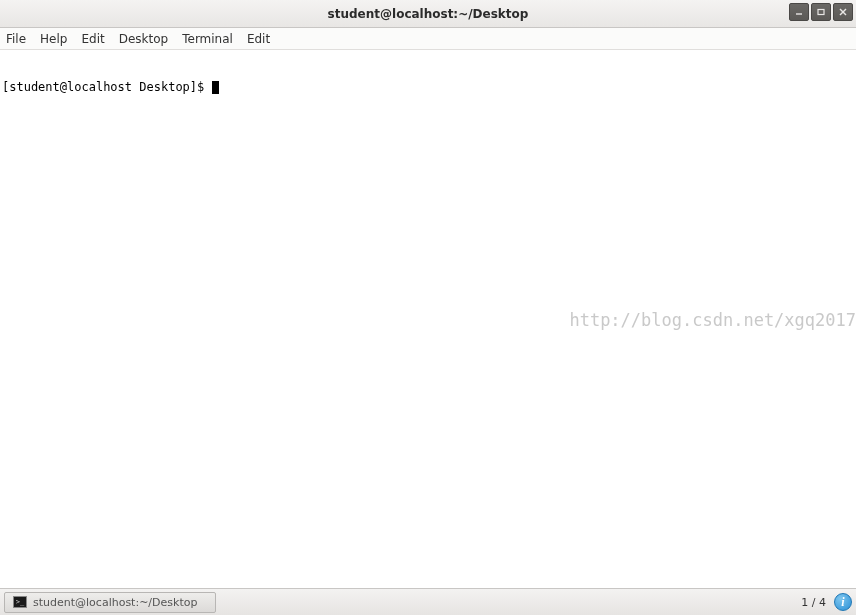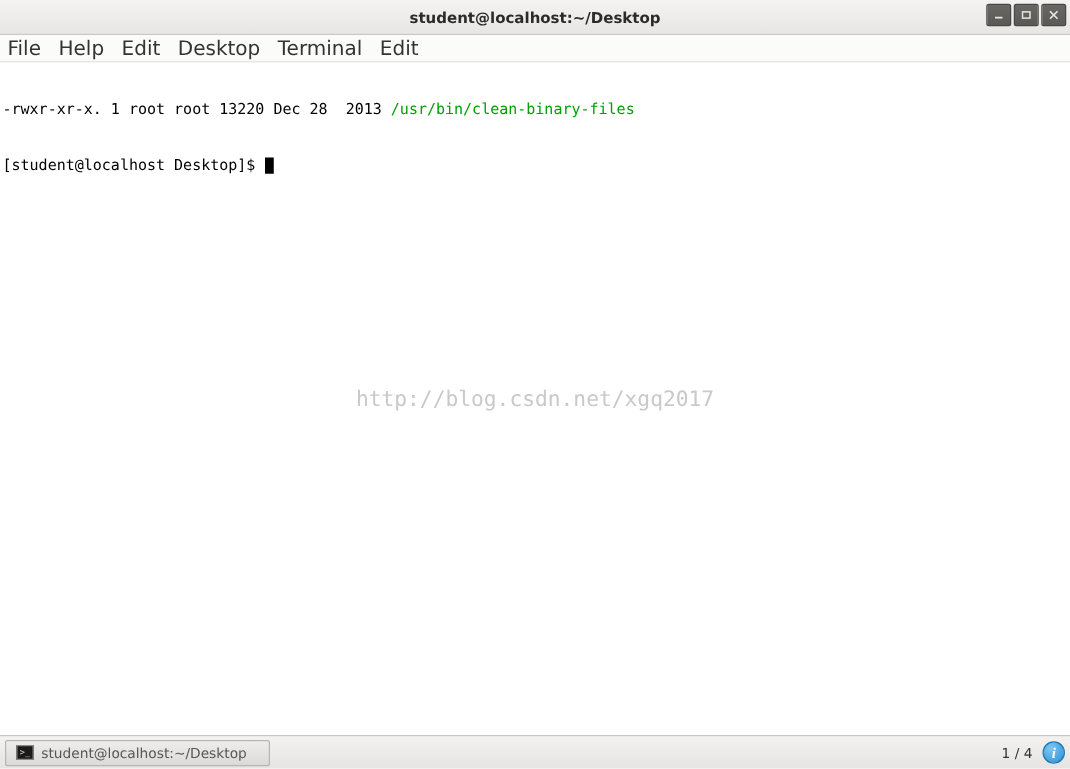--- a/index.html
+++ b/index.html
@@ -53,21 +53,21 @@
 
   
   .menubar {
     height: 22px;
     background: #fbfbfa;
     border-bottom: 1px solid #e0dedc;
     display: flex;
     align-items: center;
     padding: 0 6px;
     gap: 14px;
-    font-size: 16px;
+    font-size: 12px;
     color: #333;
   }
   .menuitem { cursor: pointer; }
 
   
   .terminal {
     position: absolute;
     top: 50px;
     left: 0;
     right: 0;
@@ -90,21 +90,21 @@
     background: #000;
     vertical-align: text-bottom;
   }
 
   
   .watermark {
     position: absolute;
     top: 310px;
     left: 0;
     right: 0;
-    text-align: center;
+    text-align: right;
     font-family: "DejaVu Sans Mono", monospace;
     font-size: 17px;
     color: #c9c9c9;
     pointer-events: none;
   }
 
   
   .taskbar {
     position: absolute;
     left: 0;
@@ -195,21 +195,20 @@
 <div class="menubar">
   <span class="menuitem">File</span>
   <span class="menuitem">Help</span>
   <span class="menuitem">Edit</span>
   <span class="menuitem">Desktop</span>
   <span class="menuitem">Terminal</span>
   <span class="menuitem">Edit</span>
 </div>
 
 <div class="terminal">
-  <div class="term-line"><span>-rwxr-xr-x. 1 root root 13220 Dec 28  2013 </span><span class="green">/usr/bin/clean-binary-files</span></div>
   <div class="term-line"><span>[student@localhost Desktop]$ </span><span class="cursor-block"></span></div>
 </div>
 
 <div class="watermark">http://blog.csdn.net/xgq2017</div>
 
 <div class="taskbar">
   <div class="task-btn">
     <span class="task-icon">&gt;_</span>
     <span>student@localhost:~/Desktop</span>
   </div>

